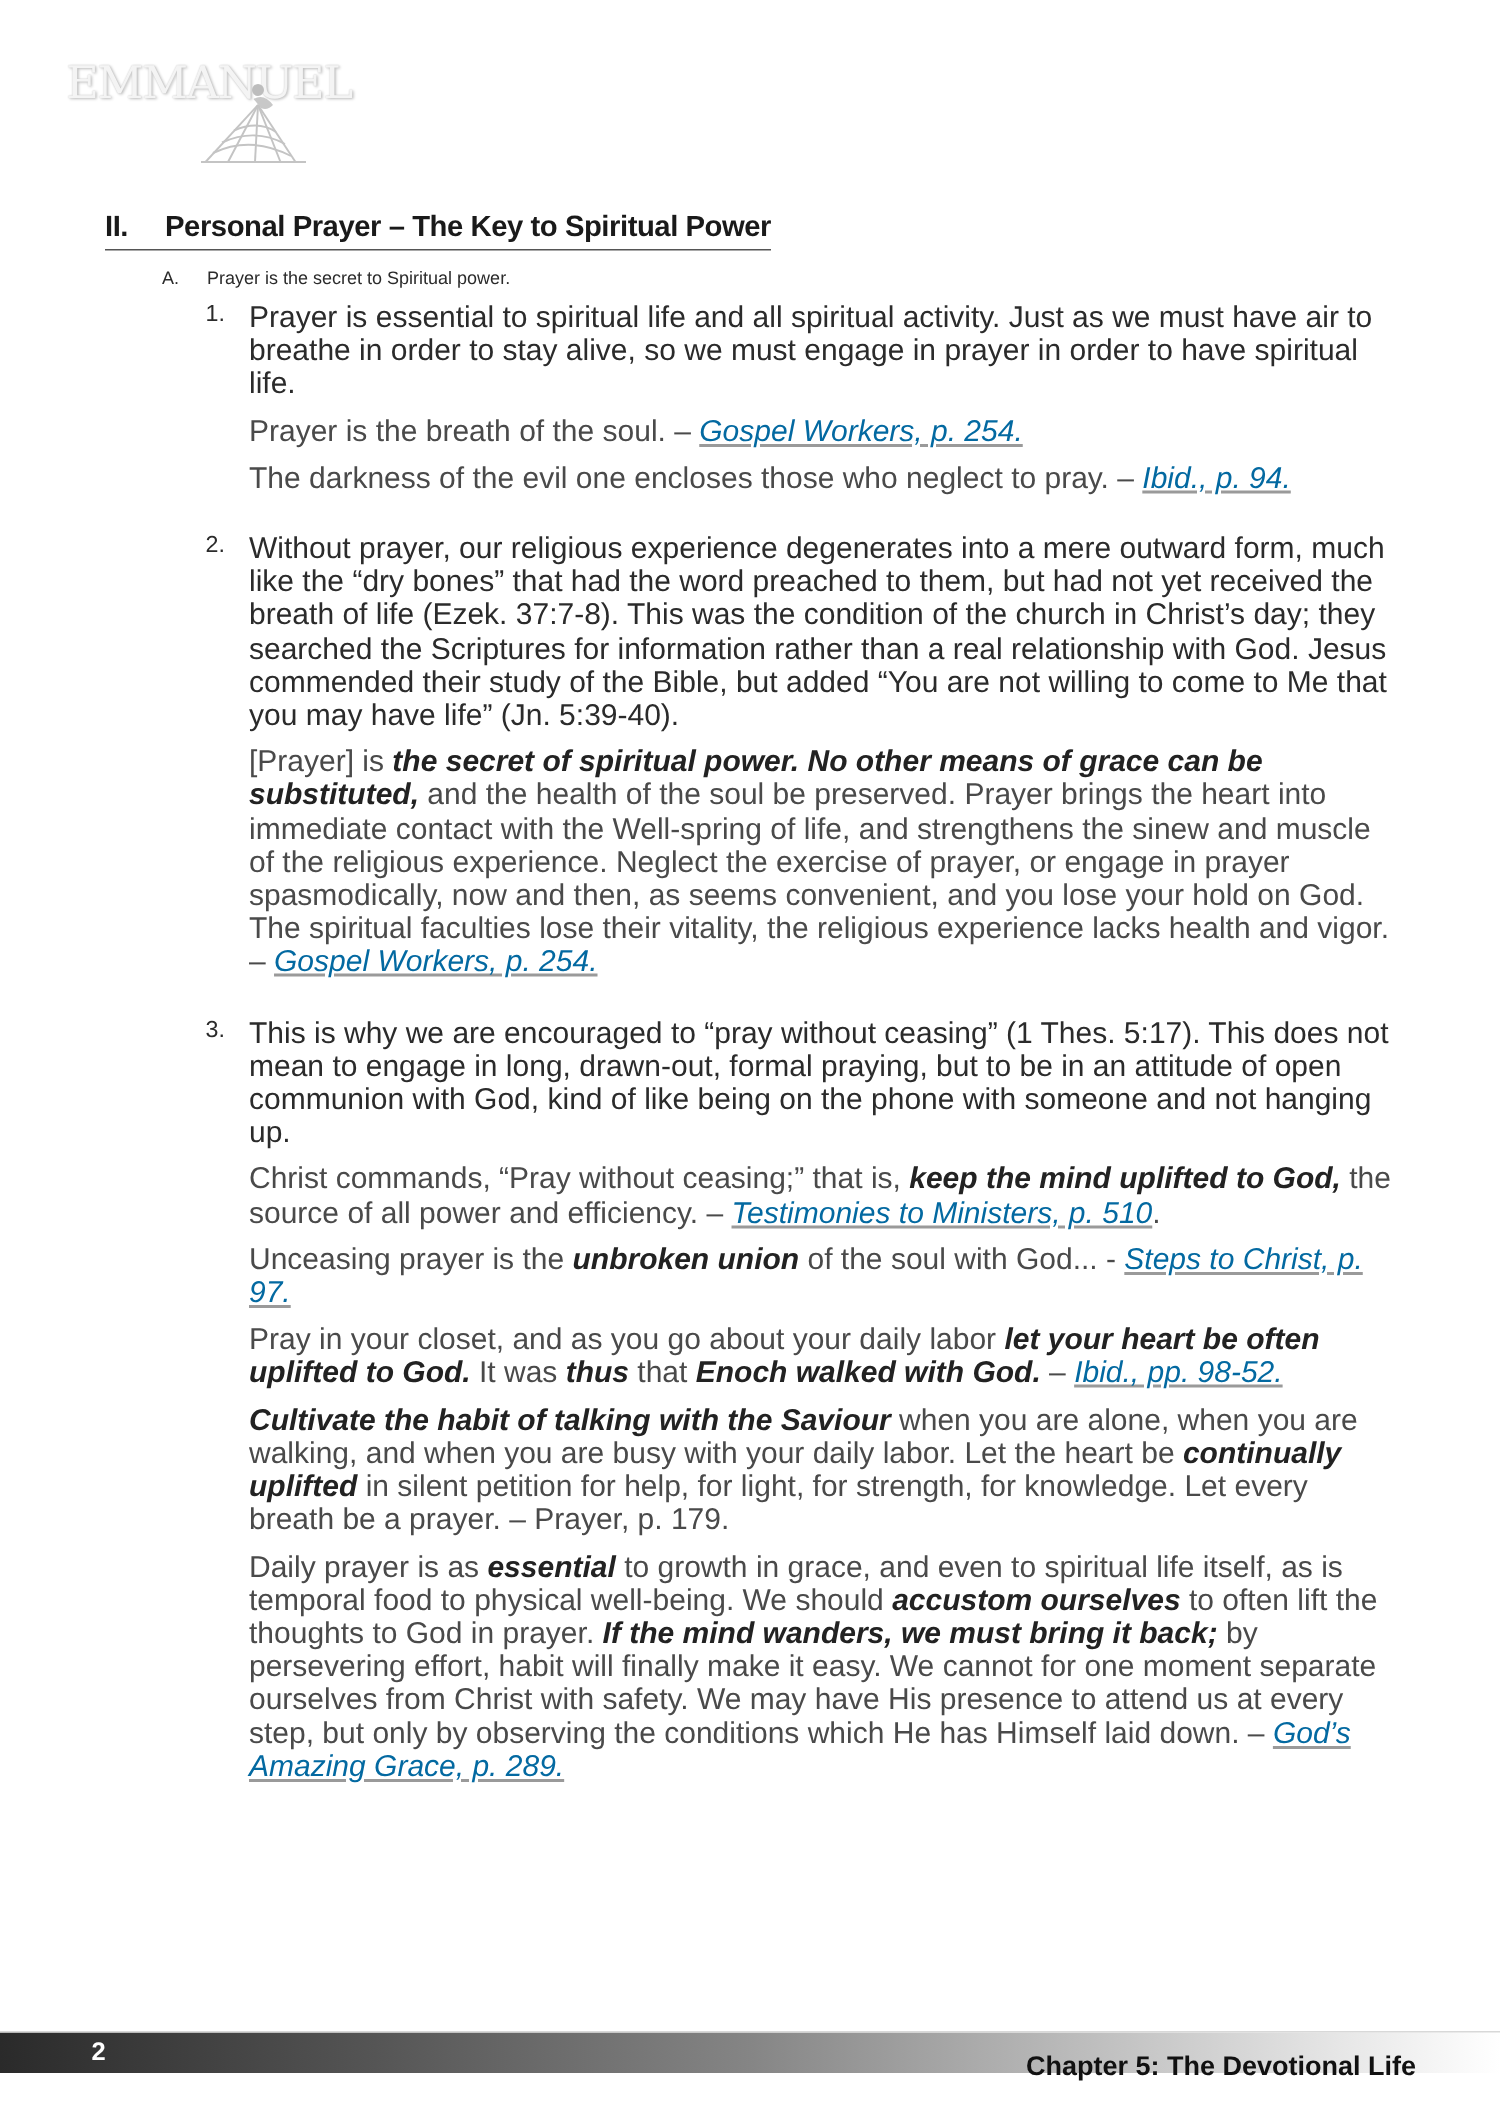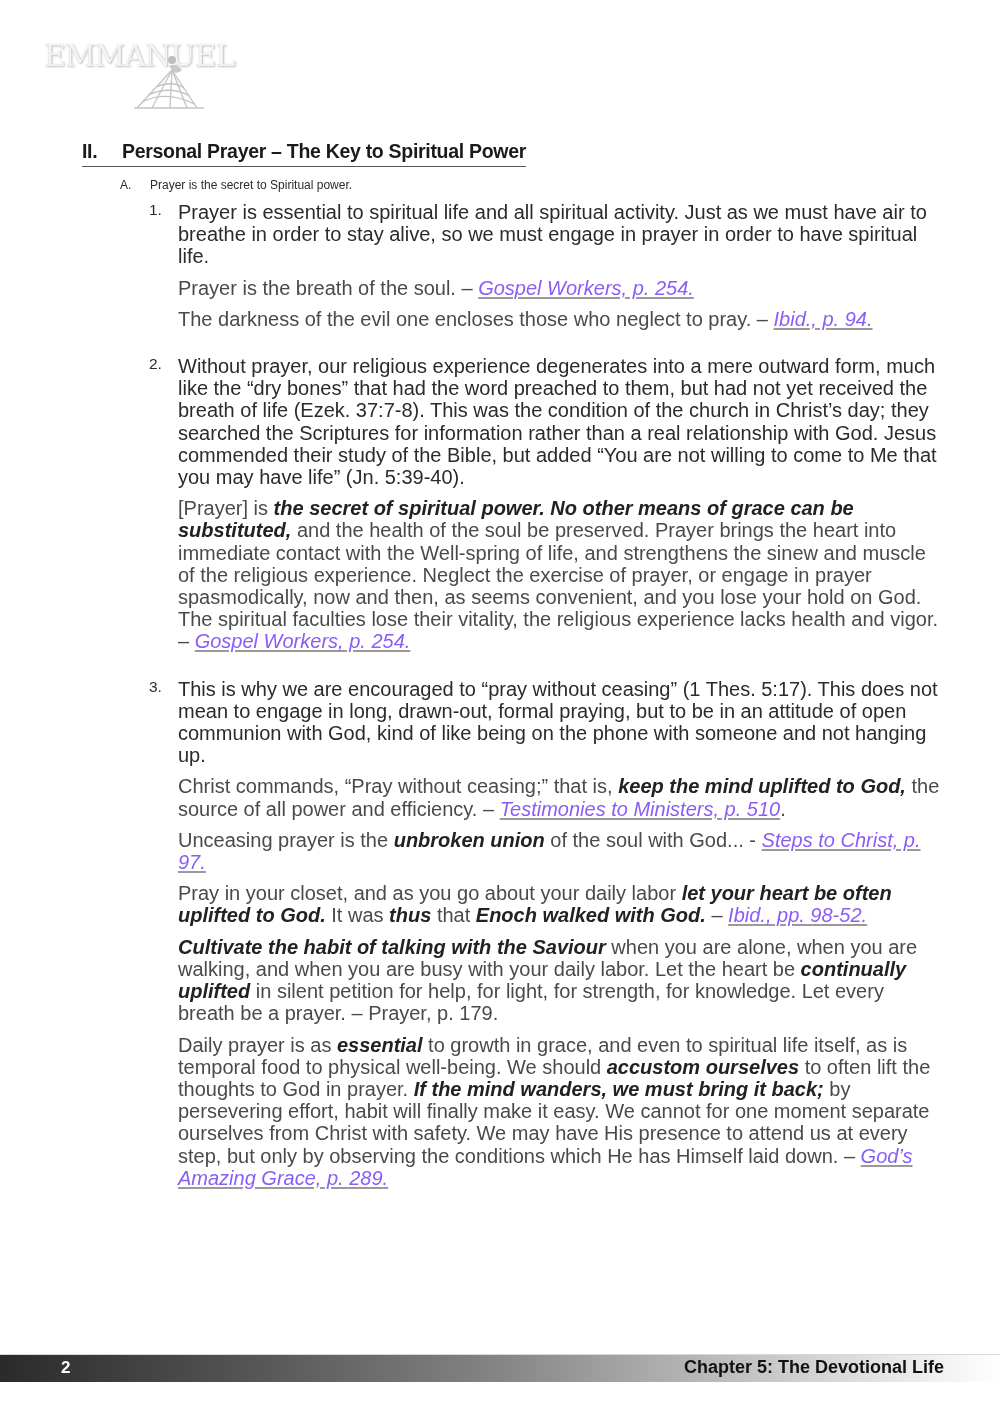--- a/index.html
+++ b/index.html
@@ -13,21 +13,21 @@
     }
     .logo-text {
       position: absolute; left: 0; top: 0;
       font-family: "DejaVu Serif", serif;
       font-size: 30px; letter-spacing: -1px;
       color: #f4f4f4;
       text-shadow: 1px 1px 2px #bdbdbd, 0 0 1px #cfcfcf;
     }
     .logo-figure { position: absolute; left: 88px; top: 12px; }
 
-    .content { position: absolute; left: 70px; top: 140px; width: 860px; margin-left: 12px; }
+    .content { position: absolute; left: 70px; top: 140px; width: 860px; }
 
     .section-heading {
       display: inline-block;
       font-size: 19.5px; font-weight: bold; color: #1a1a1a;
       border-bottom: 1.5px solid #555;
       padding-bottom: 3px; letter-spacing: -0.3px;
       font-family: "Liberation Sans", sans-serif;
     }
     .section-heading .num { display: inline-block; width: 40px; }
 
@@ -42,37 +42,37 @@
       font-family: "Liberation Sans", sans-serif;
     }
     .item .num {
       position: absolute; left: -29px; top: 0; font-size: 15.5px; color: #2b2b2b;
     }
     .item p {
       margin: 0; font-size: 20px; line-height: 22.2px; color: #2b2b2b;
     }
     .item p.quote { color: #4a4a4a; margin-top: 9px; }
     .em { font-weight: bold; font-style: italic; color: #222; }
-    .src { font-style: italic; text-decoration: underline; text-decoration-color: #9a9a9a; text-underline-offset: 2px; color: #8b5cf6; }
+    .src { font-style: italic; text-decoration: underline; text-decoration-color: #9a9a9a; text-underline-offset: 2px; color: #0369a1; }
 
     #item1 { margin-top: 9px; }
     #item2 { margin-top: 25px; }
     #item3 { margin-top: 25px; }
 
     .footer {
       position: absolute; left: 0; top: 1354px; width: 1000px; height: 27px;
       background: linear-gradient(to right, #2a2a2a 0%, #555 25%, #858585 50%, #bcbcbc 72%, #e8e8e8 90%, #ffffff 100%);
       border-top: 1px solid #d8d8d8;
     }
     .footer .page-num {
       position: absolute; left: 61px; top: 3px; font-size: 17px; font-weight: bold; color: #ffffff;
       font-family: "Liberation Sans", sans-serif;
     }
     .footer .chapter {
-      position: absolute; right: 56px; top: 2px; font-size: 18px; font-weight: bold; color: #111;
+      position: absolute; right: 56px; top: 12px; font-size: 18px; font-weight: bold; color: #111;
       font-family: "Liberation Sans", sans-serif;
     }
   </style>
 </head>
 <body>
 
 <div class="logo">
   <div class="logo-text">EMMANUEL</div>
   <svg class="logo-figure" width="90" height="62" viewBox="0 0 90 62">
     <circle cx="40" cy="10" r="4" fill="#bdbdbd"></circle>

